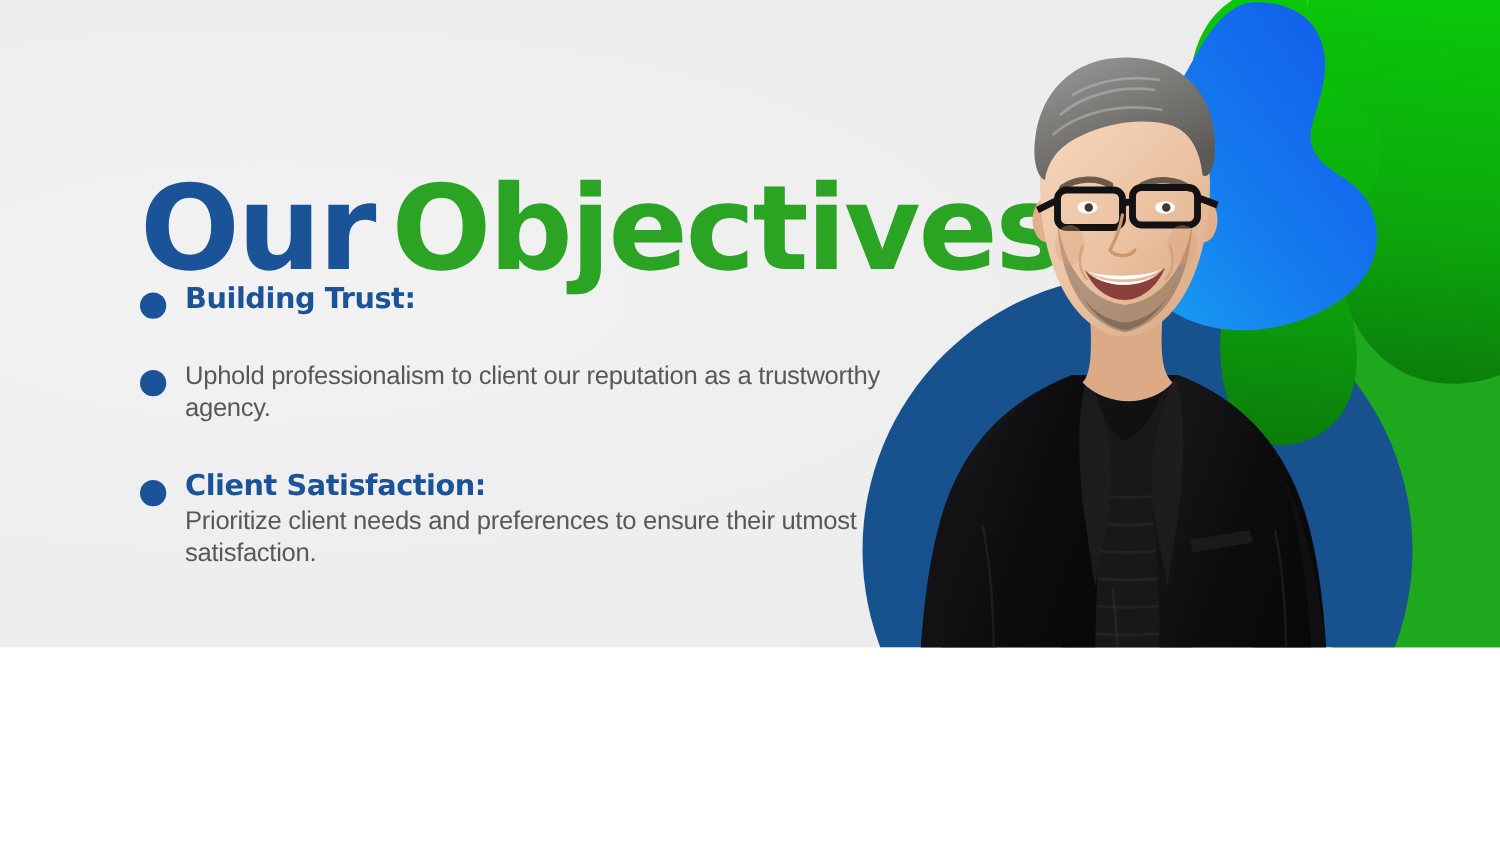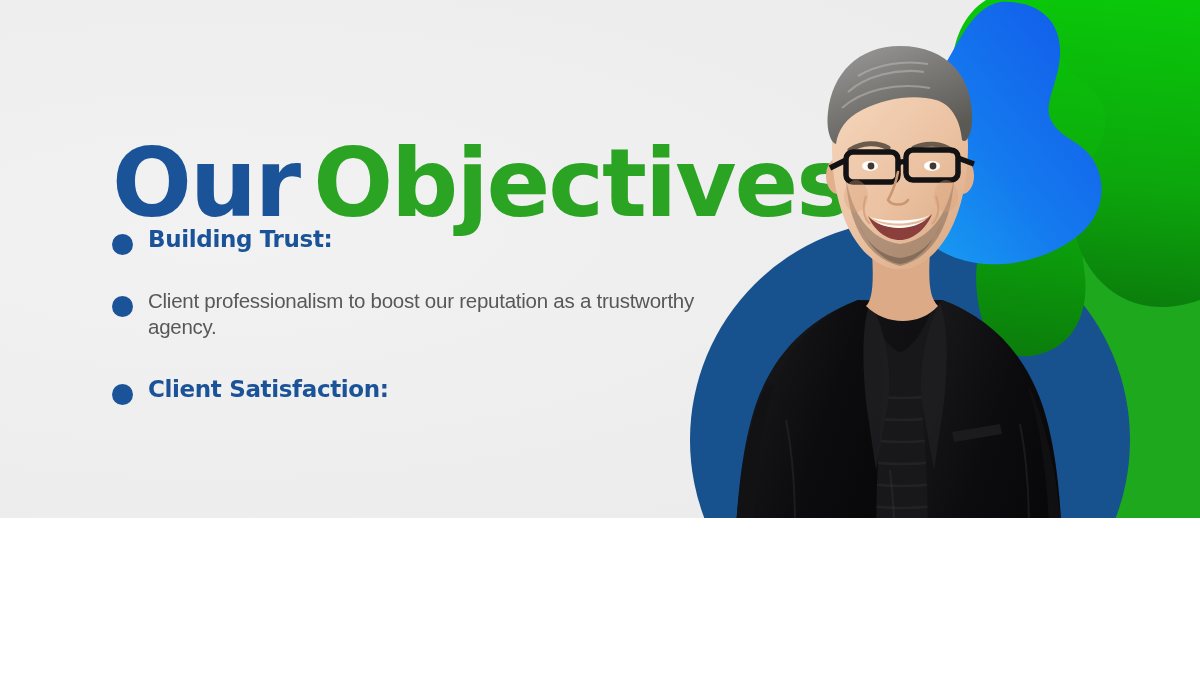--- a/index.html
+++ b/index.html
@@ -164,26 +164,27 @@
 
   <div class="bullets">
 
     <div class="bullet-item">
       <span class="dot"></span>
       <span class="b-head">Building Trust:</span>
     </div>
 
     <div class="bullet-item">
       <span class="dot"></span>
-      <span class="b-body">Client professionalism to boost our reputation as a trustworthy agency.</span>
+      <span class="b-body">Uphold professionalism to client our reputation as a trustworthy agency.</span>
     </div>
 
     <div class="bullet-item">
       <span class="dot"></span>
       <span class="b-head">Client Satisfaction:</span>
+      <span class="b-body">Prioritize client needs and preferences to ensure their utmost satisfaction.</span>
     </div>
 
   </div>
 
   <div class="person">
     <svg viewBox="0 0 420 675" xmlns="http://www.w3.org/2000/svg">
       <defs>
         <linearGradient id="suitG" x1="0" y1="0" x2="1" y2="1">
           <stop offset="0%" stop-color="#1a1a1c"></stop>
           <stop offset="45%" stop-color="#0c0c0e"></stop>

